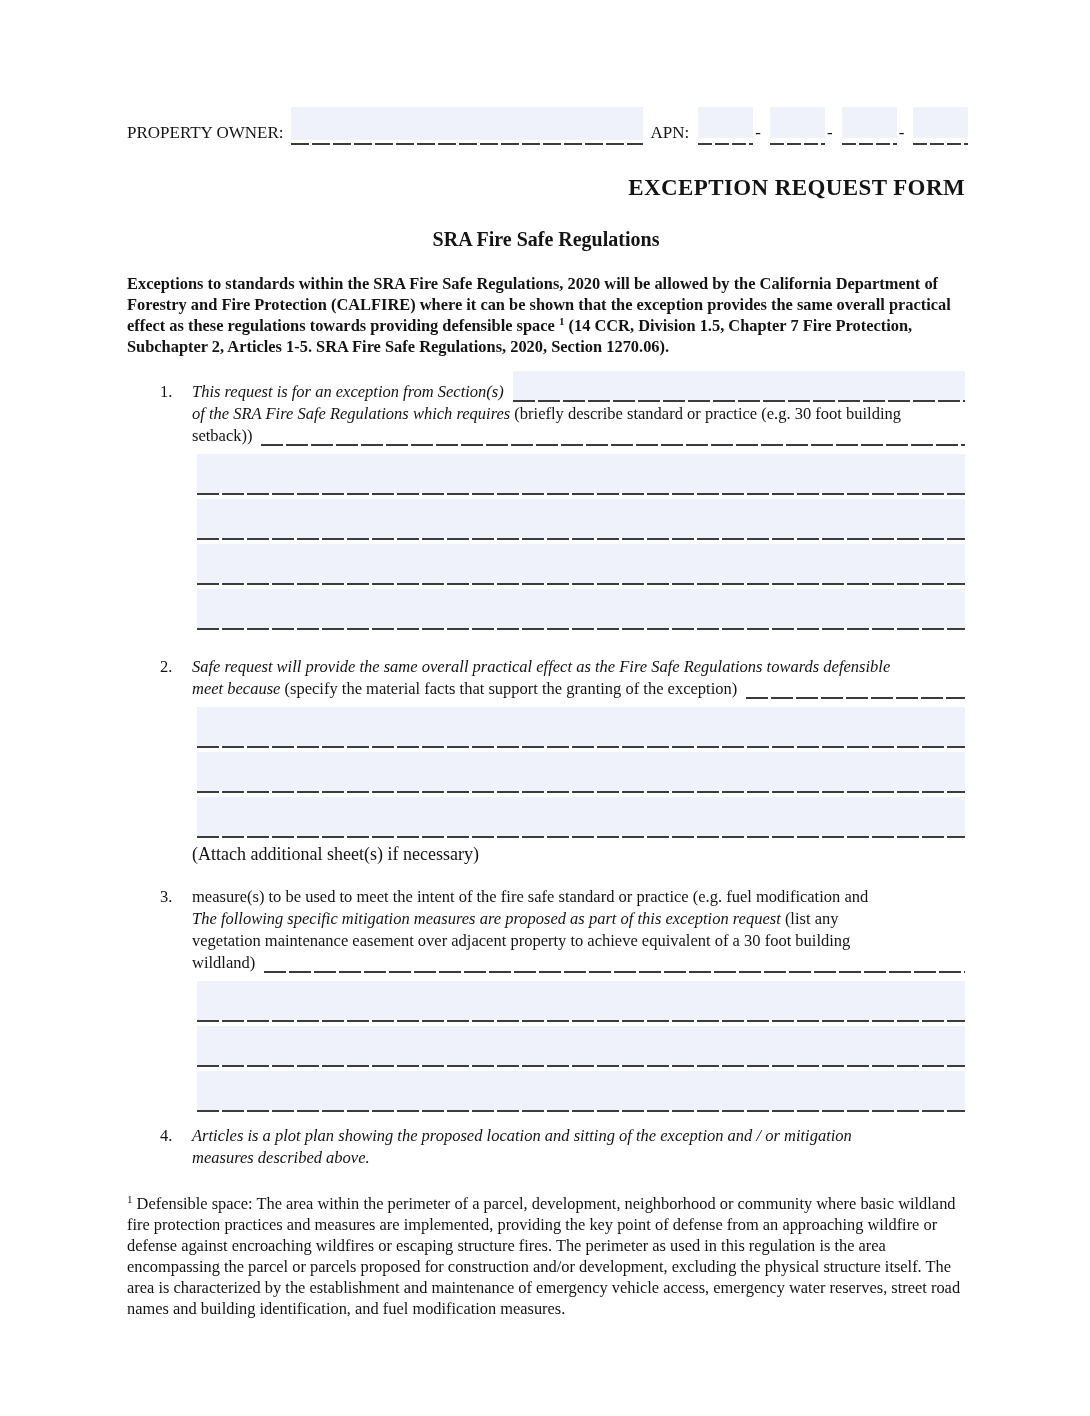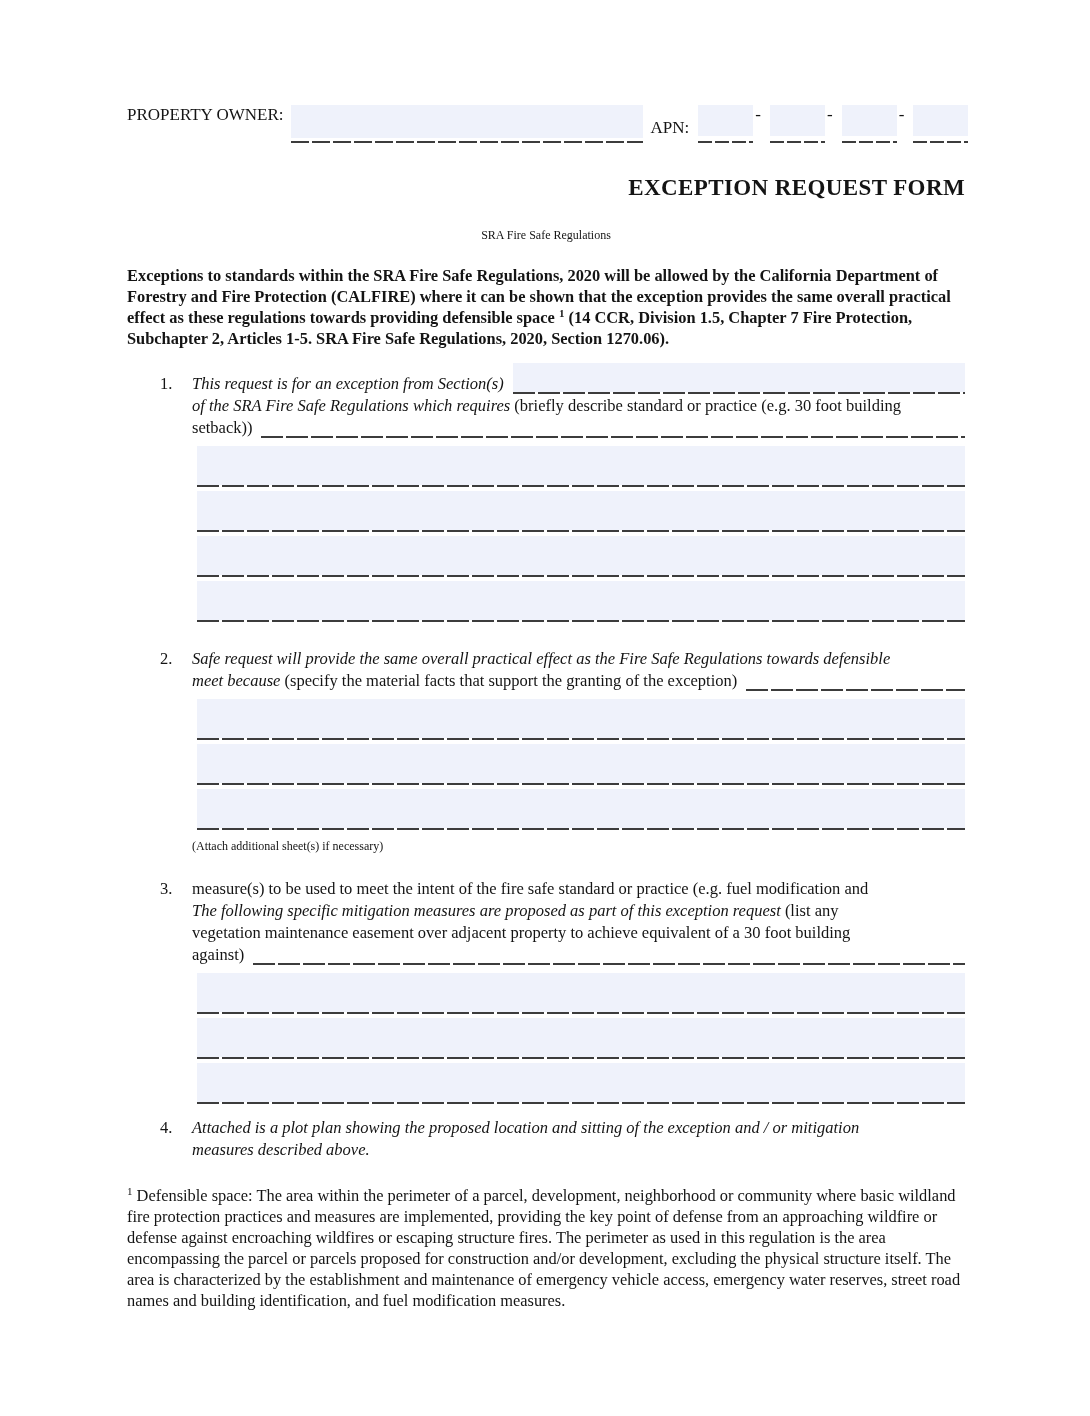--- a/index.html
+++ b/index.html
@@ -8,21 +8,21 @@
 
   .page {
     position:relative;
     width:1090px; height:1416px;
     background:#ffffff;
     padding:0 125px 0 127px;
     overflow:hidden;
   }
 
   
-  .header-row { display:flex; margin-top:105px; height:40px; }
+  .header-row { display:flex; align-items:flex-end; margin-top:105px; height:40px; }
   .po-label { font-size:17px; line-height:20px; padding-bottom:2px; white-space:pre; }
   .po-field {
     flex:0 0 352px; height:38px; margin-left:7px;
     background-image:
       linear-gradient(#eff2fb,#eff2fb),
       repeating-linear-gradient(90deg,#3c3c3c 0 18px, rgba(0,0,0,0) 18px 21px);
     background-repeat:no-repeat,no-repeat;
     background-position:top, left bottom;
     background-size:100% 33px, 100% 2px;
   }
@@ -33,21 +33,21 @@
       linear-gradient(#eff2fb,#eff2fb),
       repeating-linear-gradient(90deg,#3c3c3c 0 14px, rgba(0,0,0,0) 14px 17px);
     background-repeat:no-repeat,no-repeat;
     background-position:top, left bottom;
     background-size:100% 31px, 100% 2px;
   }
   .apn-sep { font-size:17px; padding-bottom:2px; margin-left:2px; }
 
   
   .title { text-align:right; font-size:23px; font-weight:bold; letter-spacing:.4px; margin-top:30px; }
-  .subtitle { text-align:center; font-size:12px; font-weight:normal; margin-top:27px; }
+  .subtitle { text-align:center; font-size:20px; font-weight:bold; margin-top:27px; }
 
   
   .intro { margin-top:22px; font-size:16.4px; line-height:21px; font-weight:bold; text-align:left; }
   .intro sup, .footnote sup { font-size:11px; line-height:0; }
 
   
   .item { position:relative; padding-left:65px; }
   .item-num { position:absolute; left:33px; top:0; font-size:16.5px; line-height:22px; }
   .fline { display:flex; align-items:flex-end; height:22px; font-size:16.5px; line-height:22px; }
   .seg { white-space:pre; }
@@ -71,21 +71,21 @@
   .write-row {
     height:41px; margin-bottom:4px;
     background-image:
       linear-gradient(#eff2fb,#eff2fb),
       repeating-linear-gradient(90deg,#3c3c3c 0 22px, rgba(0,0,0,0) 22px 25px);
     background-repeat:no-repeat,no-repeat;
     background-position:top, left bottom;
     background-size:100% 39px, 100% 2px;
   }
 
-  .attach-note { font-size:12px; line-height:22px; margin-top:5px; }
+  .attach-note { font-size:18px; line-height:22px; margin-top:5px; }
 
   #item1 { margin-top:24px; }
   #item2 { margin-top:26px; }
   #item3 { margin-top:21px; }
   #item4 { margin-top:13px; }
 
   
   .footnote { margin-top:24px; font-size:16.4px; line-height:21px; }
 </style>
 </head>
@@ -154,34 +154,34 @@
     <div class="fline">
       <span class="seg">measure(s) to be used to meet the intent of the fire safe standard or practice (e.g. fuel modification and</span>
     </div>
     <div class="fline">
       <span class="seg"><span class="seg it">The following specific mitigation measures are proposed as part of this exception request</span><span class="seg"> (list any</span></span>
     </div>
     <div class="fline">
       <span class="seg">vegetation maintenance easement over adjacent property to achieve equivalent of a 30 foot building</span>
     </div>
     <div class="fline">
-      <span class="seg">against)</span>
+      <span class="seg">wildland)</span>
       <span class="fill"></span>
     </div>
     <div class="write-rows">
         <div class="write-row"></div>
         <div class="write-row"></div>
         <div class="write-row"></div>
       </div>
   </div>
 
   <div class="item" id="item4">
     <span class="item-num">4.</span>
     <div class="fline">
-      <span class="seg it">Attached is a plot plan showing the proposed location and sitting of the exception and / or mitigation</span>
+      <span class="seg it">Articles is a plot plan showing the proposed location and sitting of the exception and / or mitigation</span>
     </div>
     <div class="fline">
       <span class="seg it">measures described above.</span>
     </div>
   </div>
 
   <p class="footnote"><sup>1</sup><span> Defensible space: The area within the perimeter of a parcel, development, neighborhood or community where basic wildland fire protection practices and measures are implemented, providing the key point of defense from an approaching wildfire or defense against encroaching wildfires or escaping structure fires. The perimeter as used in this regulation is the area encompassing the parcel or parcels proposed for construction and/or development, excluding the physical structure itself. The area is characterized by the establishment and maintenance of emergency vehicle access, emergency water reserves, street road names and building identification, and fuel modification measures.</span></p>
 
 </div>
 

